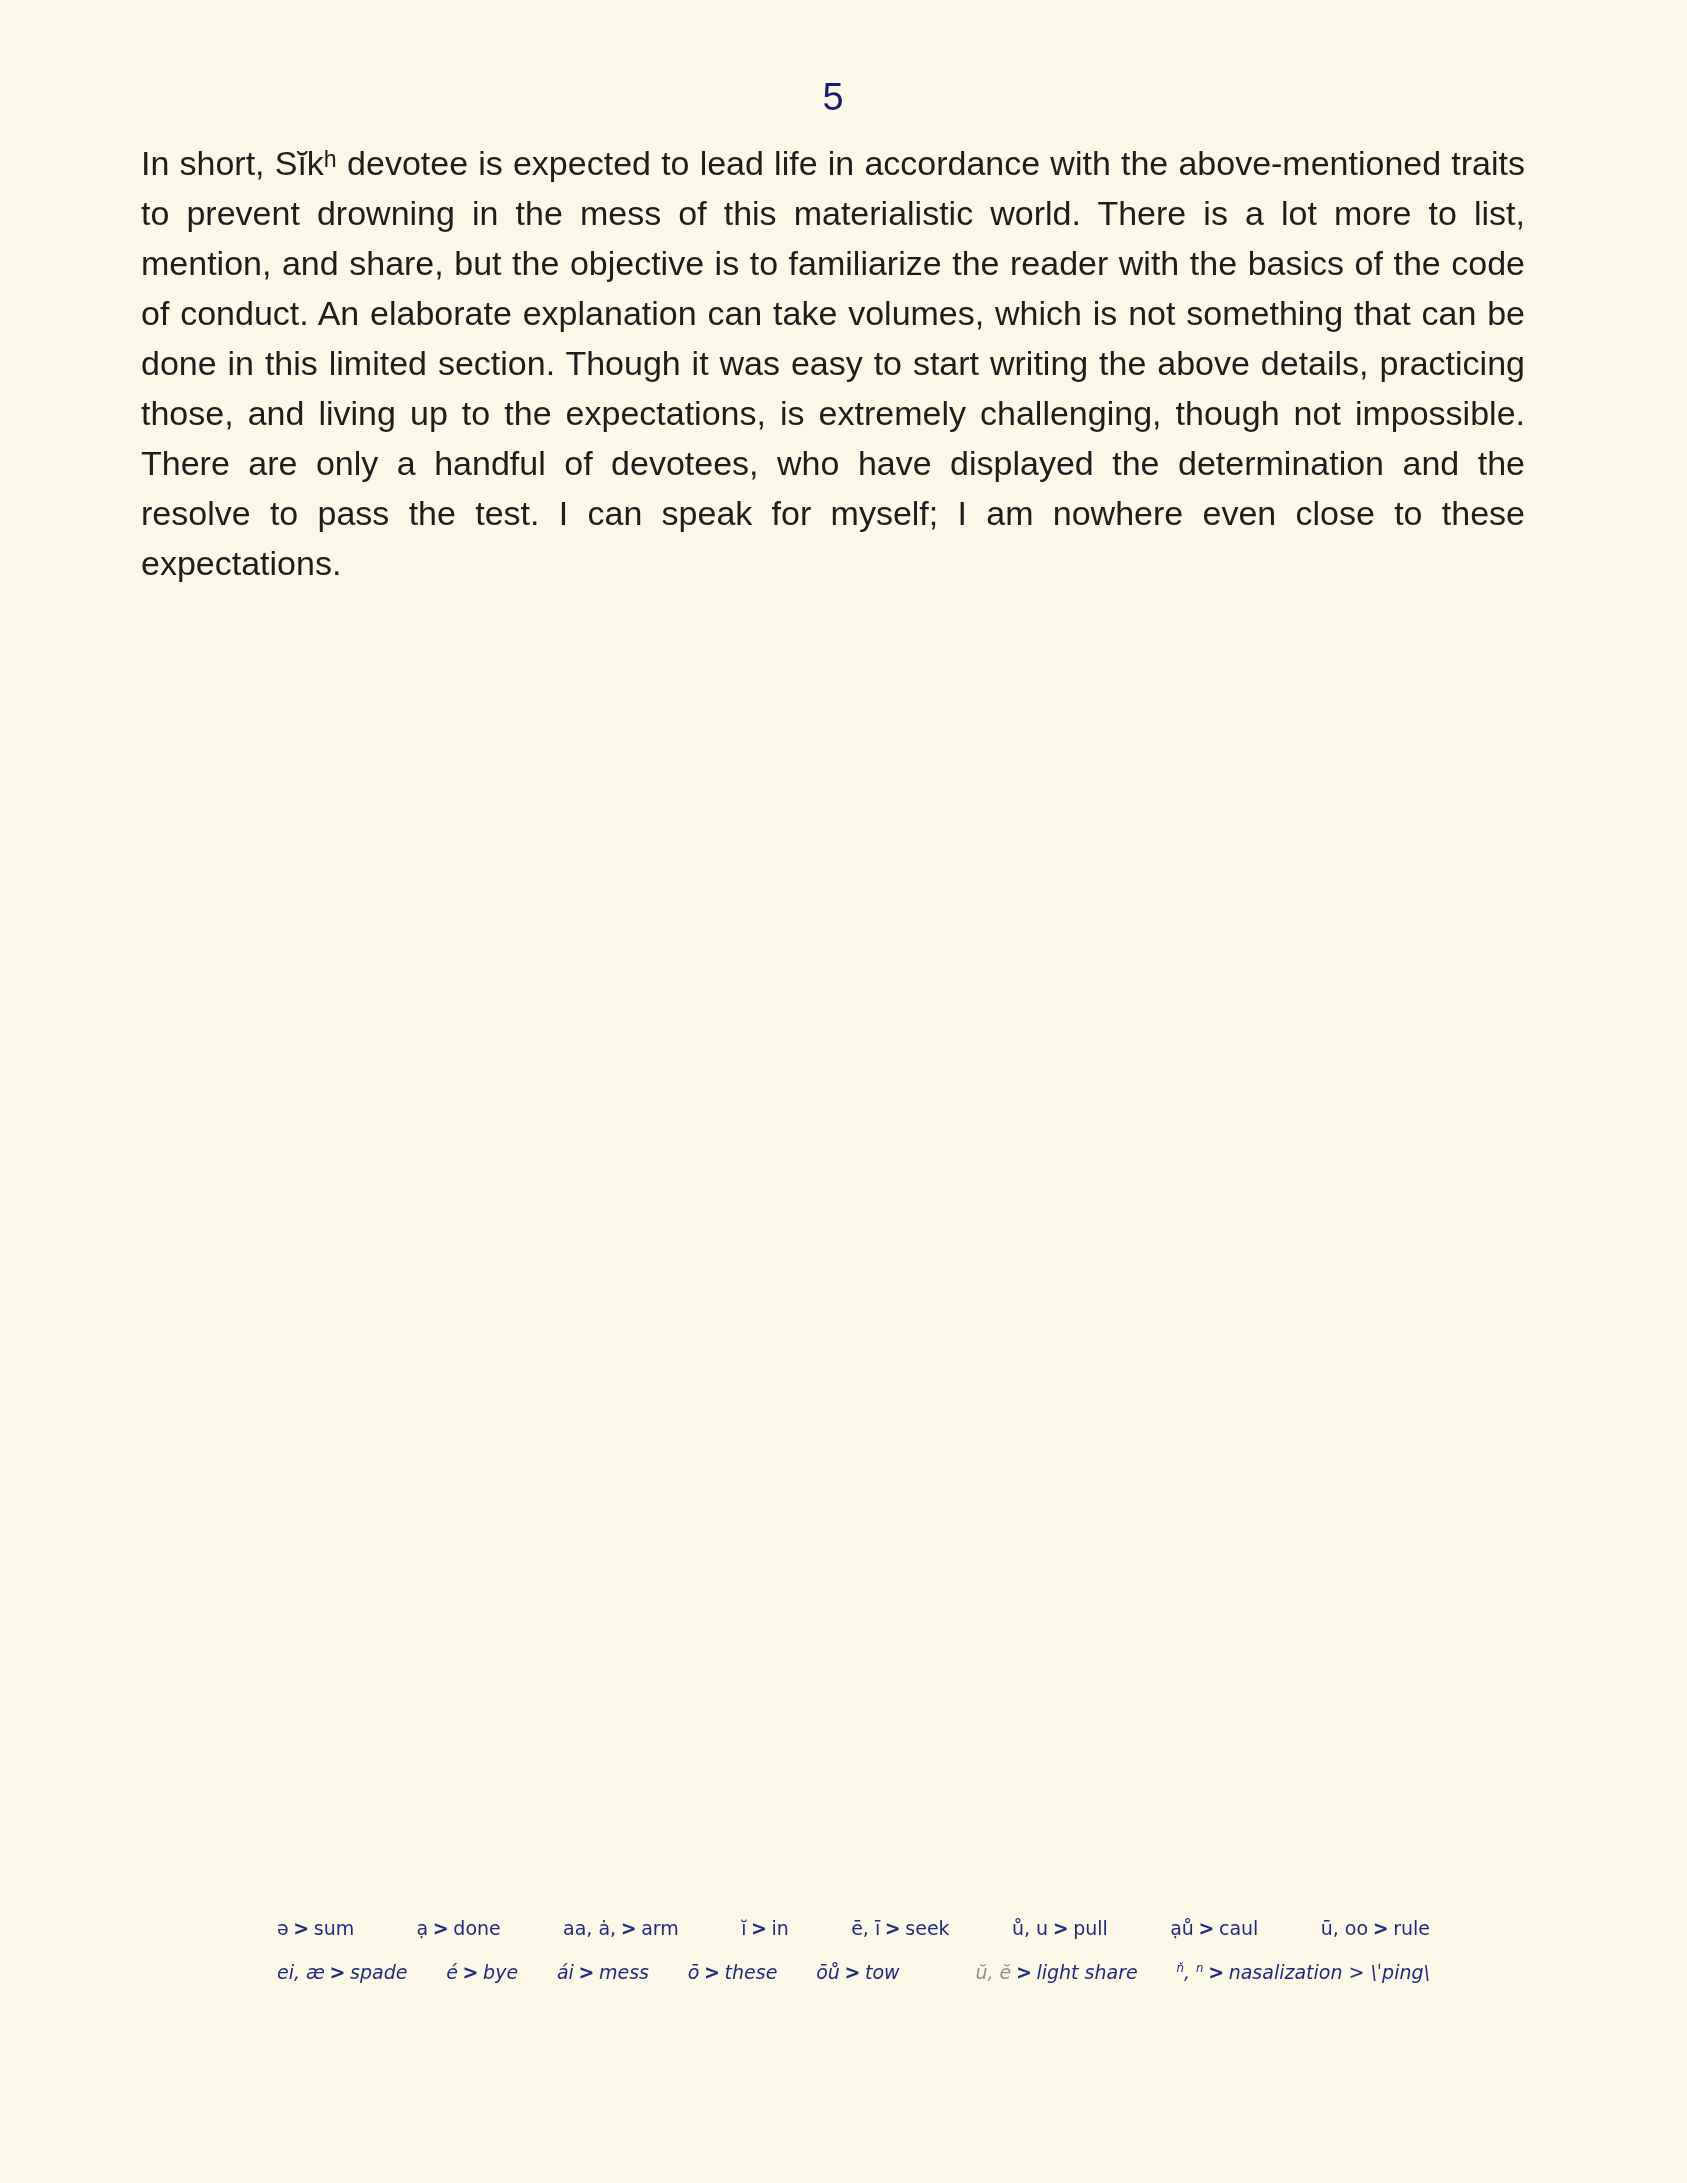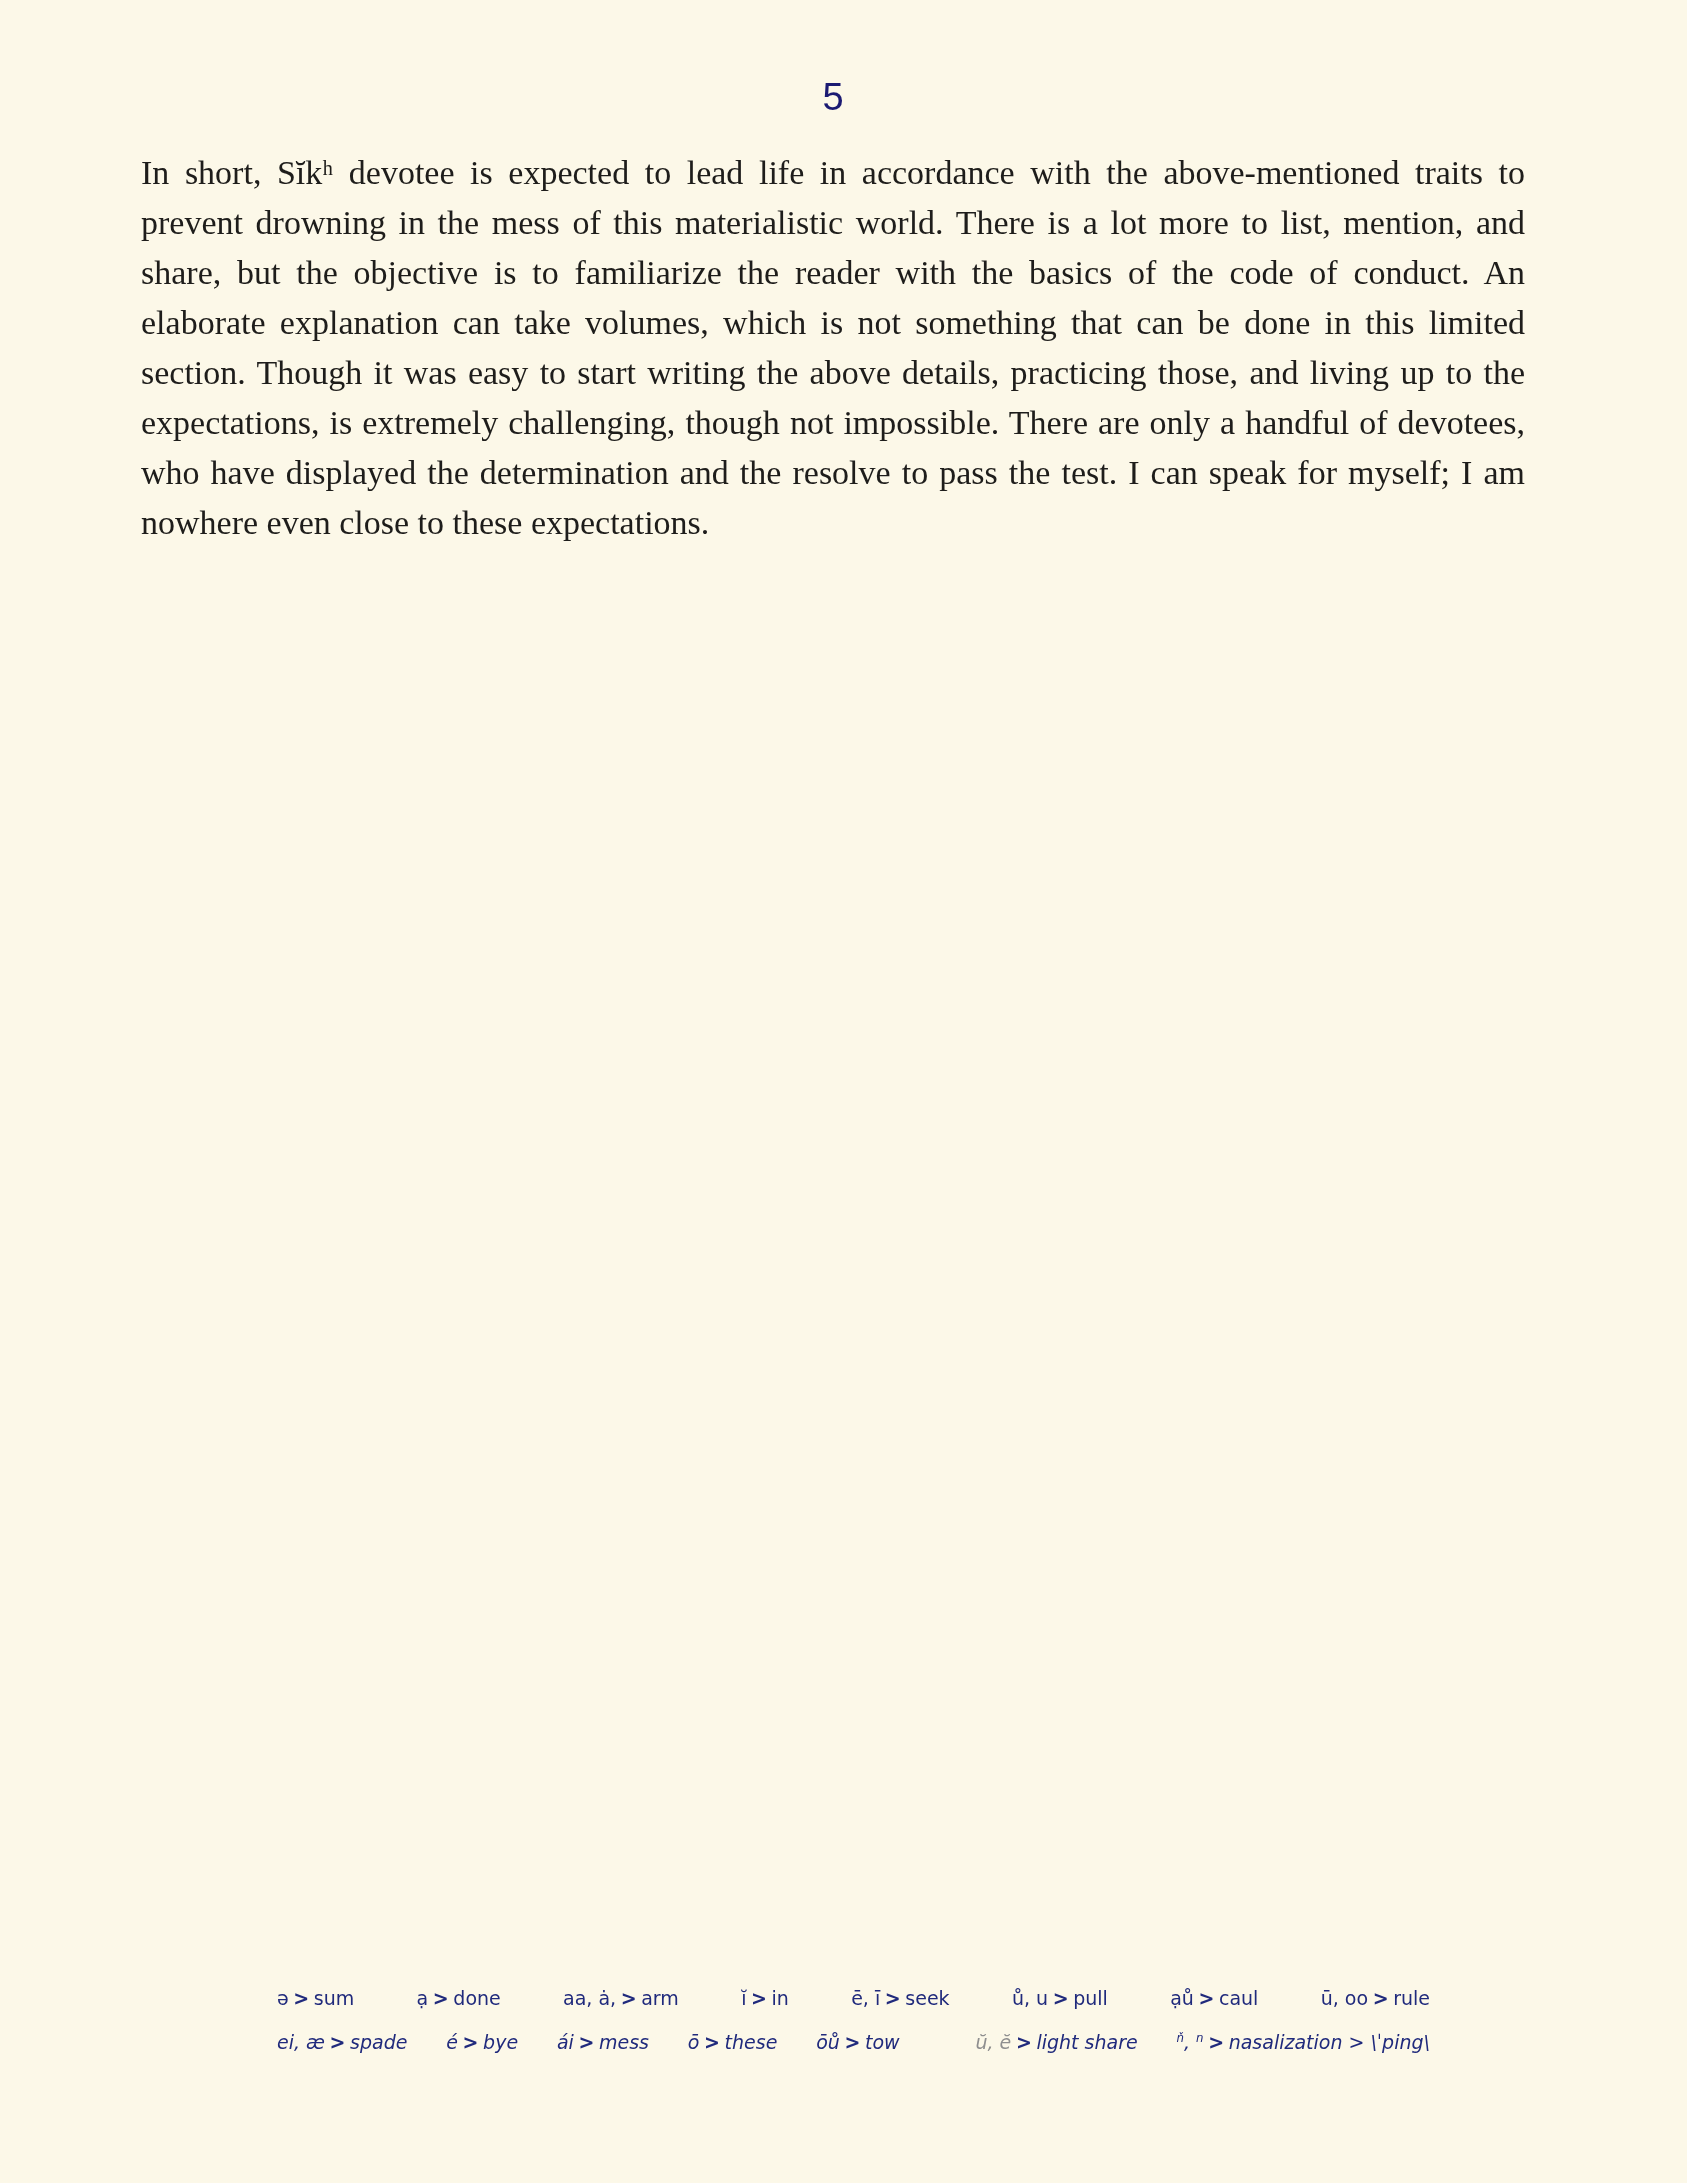--- a/index.html
+++ b/index.html
@@ -19,33 +19,32 @@
     top: 77px;
     left: 141px;
     width: 1384px;
     text-align: center;
     font-size: 38px;
     line-height: 41px;
     color: #1b1a72;
   }
   .body-text {
     position: absolute;
-    top: 148px;
+    top: 138px;
     left: 141px;
     width: 1384px;
     font-size: 34px;
     line-height: 50px;
     color: #1e1d1b;
     text-align: justify;
     text-justify: inter-word;
-    font-family: Liberation Serif, serif;
   }
   .footer {
     position: absolute;
-    top: 1987px;
+    top: 1917px;
     left: 277px;
     width: 1153px;
     font-family: "DejaVu Sans", "Liberation Sans", sans-serif;
     font-size: 19px;
     line-height: 22.5px;
     color: #202a7c;
   }
   .footer-row {
     display: flex;
     justify-content: space-between;

